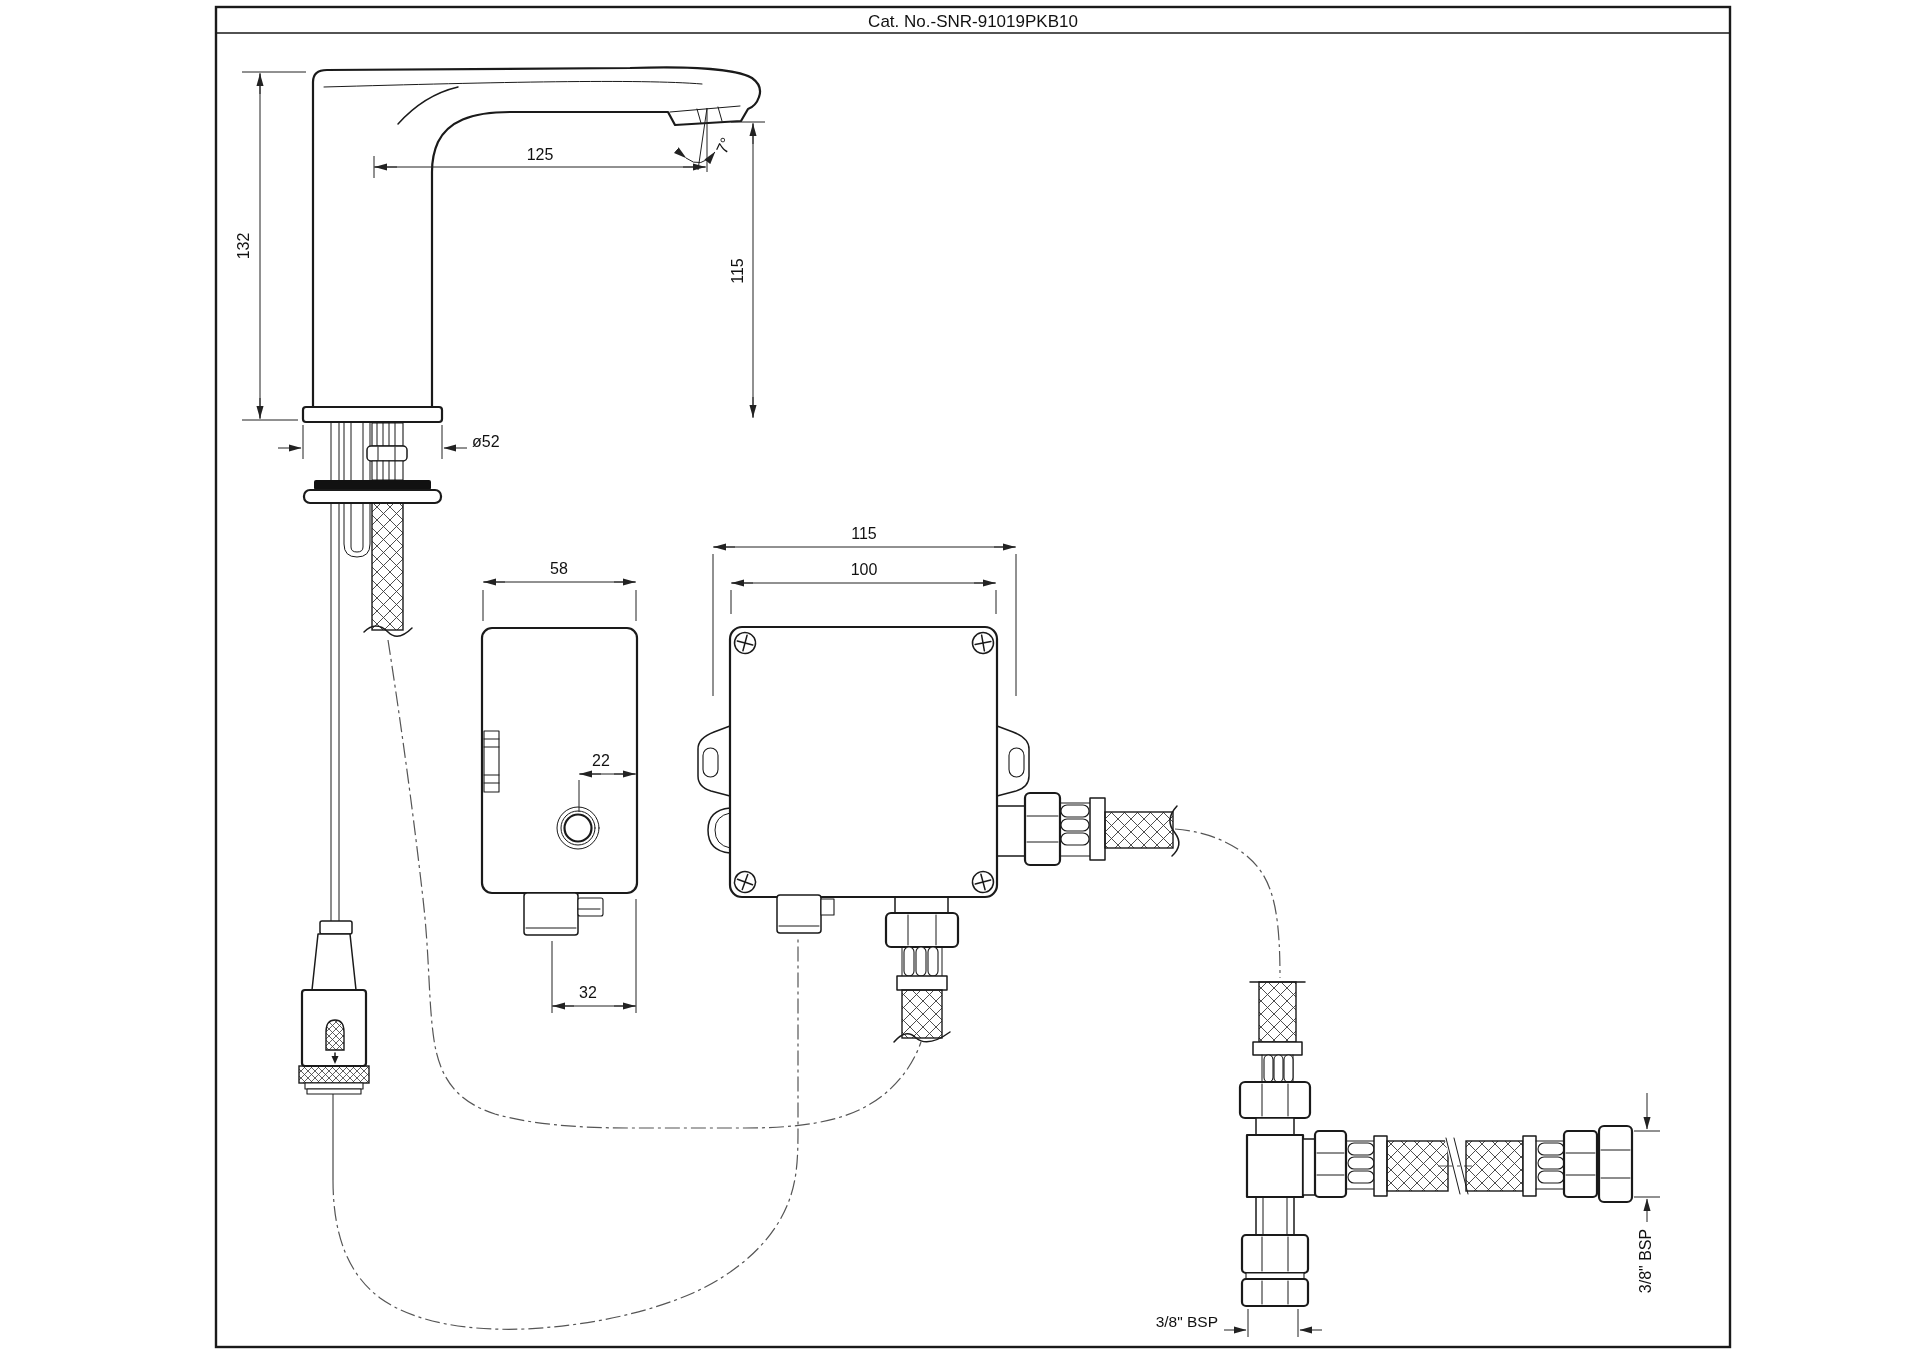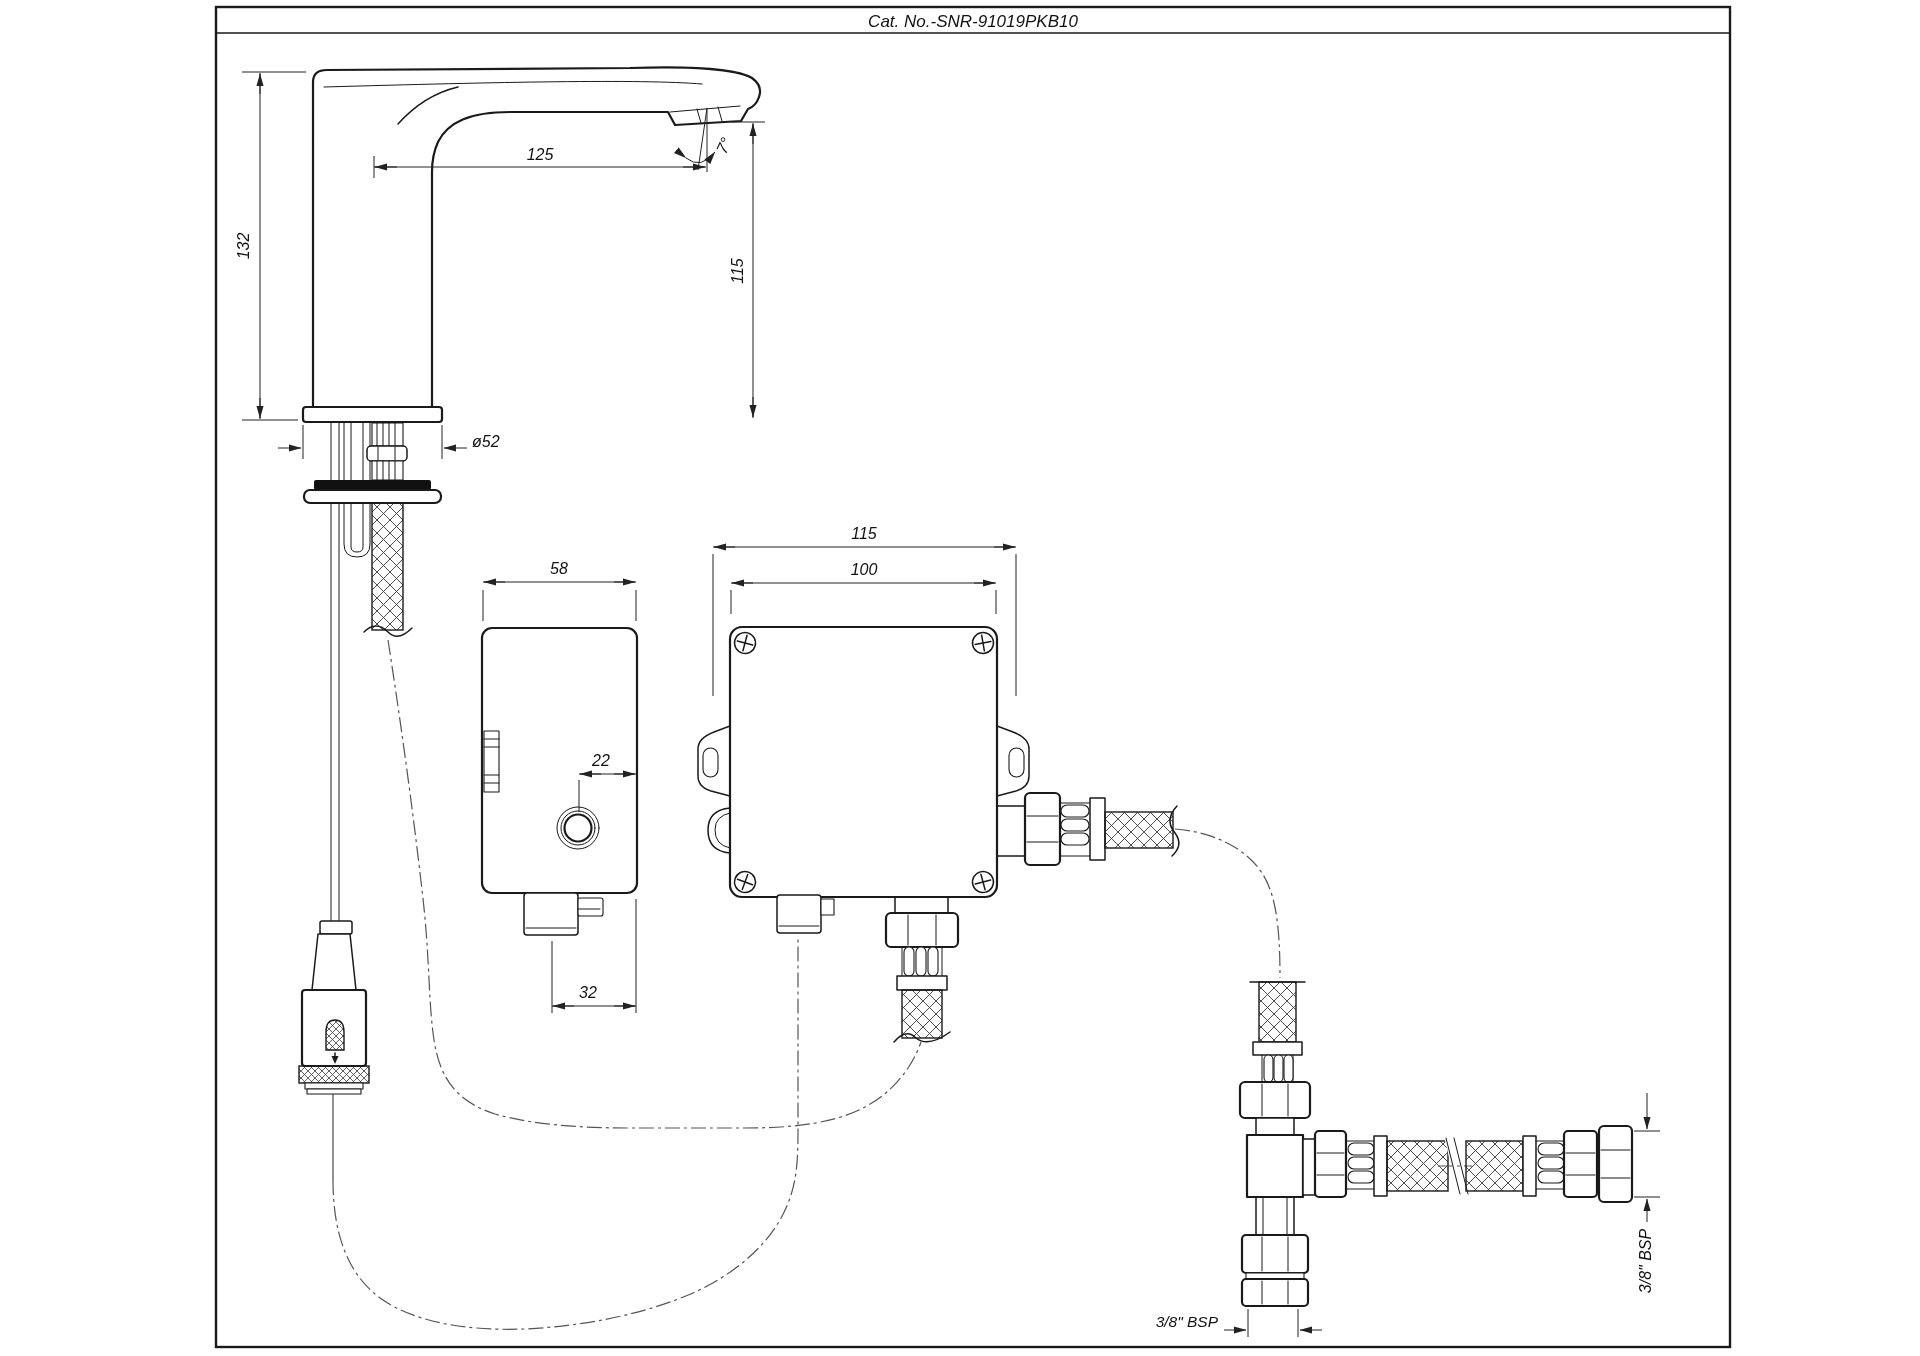--- a/index.html
+++ b/index.html
@@ -1,16 +1,16 @@
 <!DOCTYPE html>
 <html><head>
 <meta charset="utf-8">
 <style>
   html,body{margin:0;padding:0;background:#fff;}
-  #page{position:relative;width:1720px;height:1356px;background:#fff;font-family:"Liberation Sans",sans-serif;font-style:italic;}
+  #page{position:relative;width:1720px;height:1356px;background:#fff;font-family:"Liberation Sans",sans-serif;}
   svg{display:block;}
   text{fill:#111;font-family:"Liberation Sans",sans-serif;}
   .dt{font-size:16px;text-anchor:middle;}
   .ttl{font-size:17px;text-anchor:middle;}
   .s2{stroke:#1a1a1a;stroke-width:2.2;fill:none;stroke-linecap:round;stroke-linejoin:round;}
   .s15{stroke:#1a1a1a;stroke-width:1.5;fill:none;stroke-linecap:round;}
   .s1{stroke:#1a1a1a;stroke-width:1;fill:none;stroke-linecap:round;}
   .wf{fill:#fff;stroke:#1a1a1a;stroke-width:2.2;stroke-linejoin:round;}
   .wf15{fill:#fff;stroke:#1a1a1a;stroke-width:1.5;stroke-linejoin:round;}
   .wf1{fill:#fff;stroke:#1a1a1a;stroke-width:1.1;stroke-linejoin:round;}

